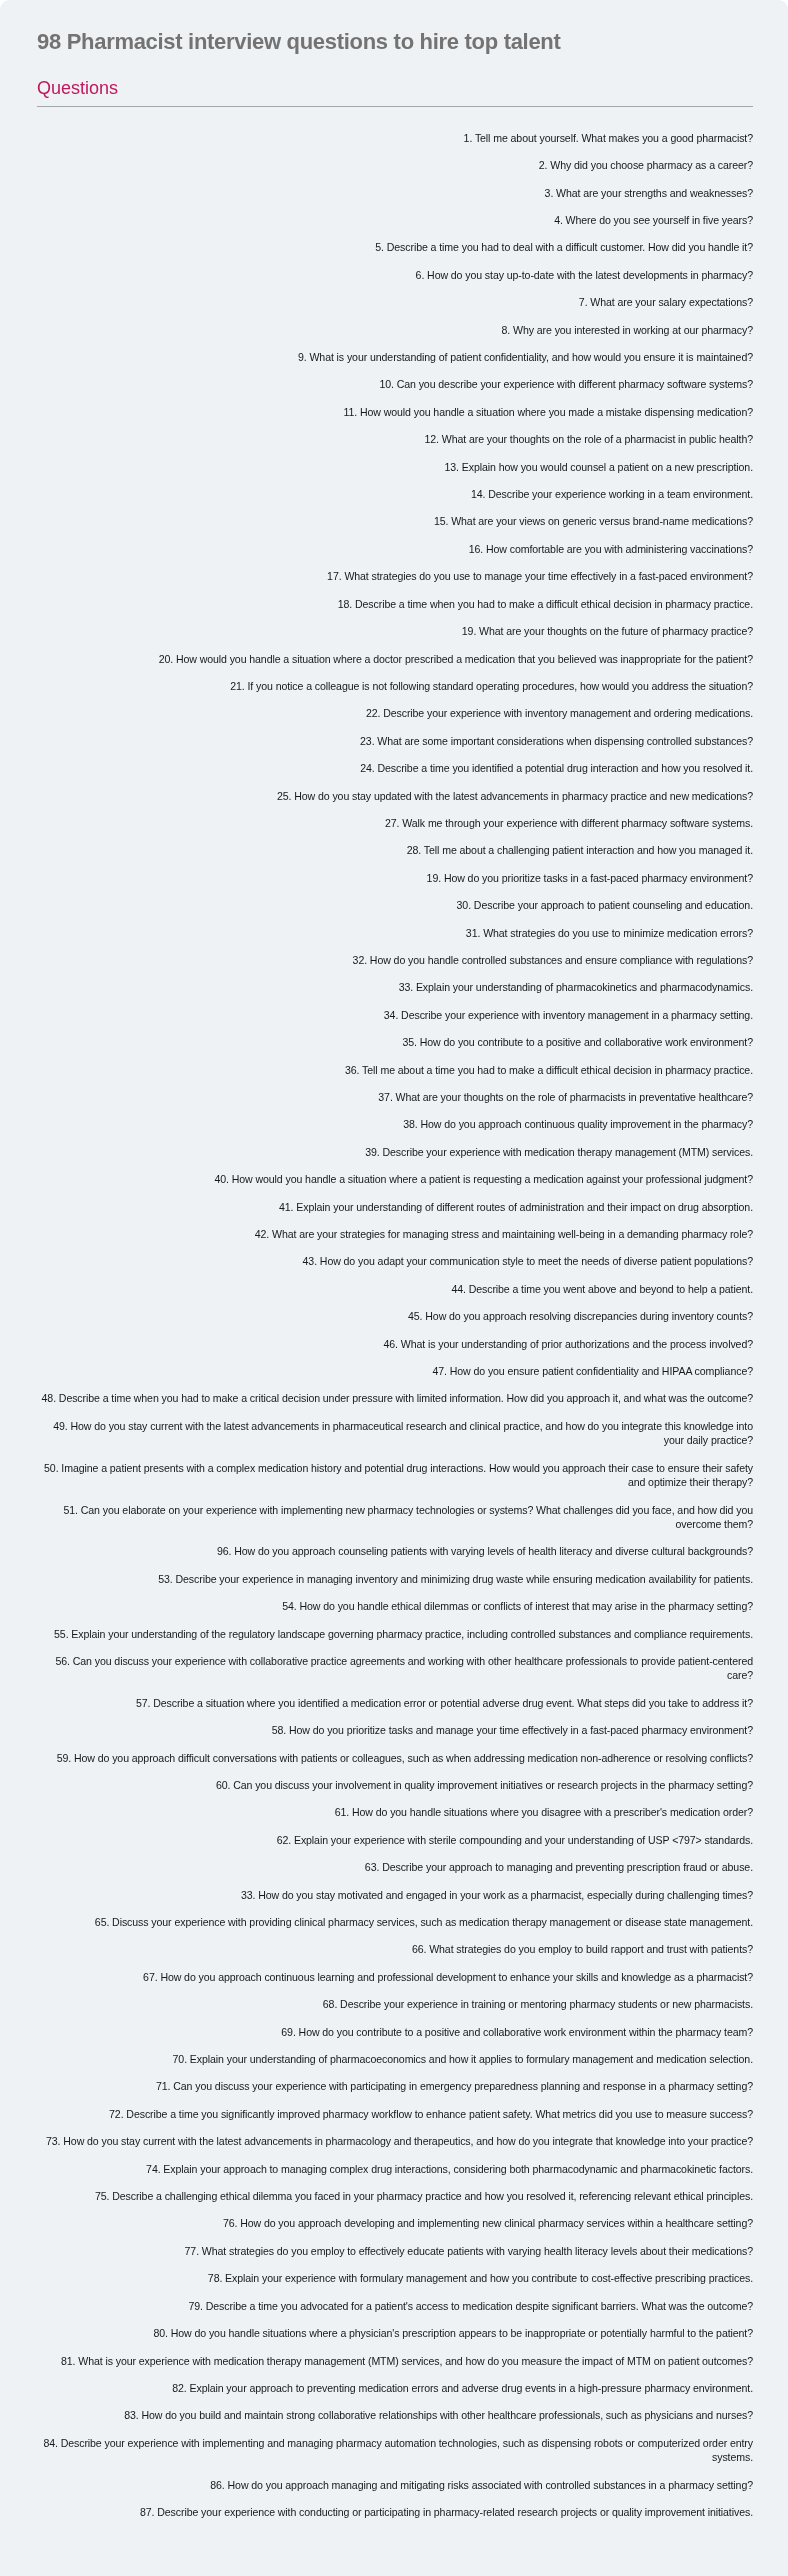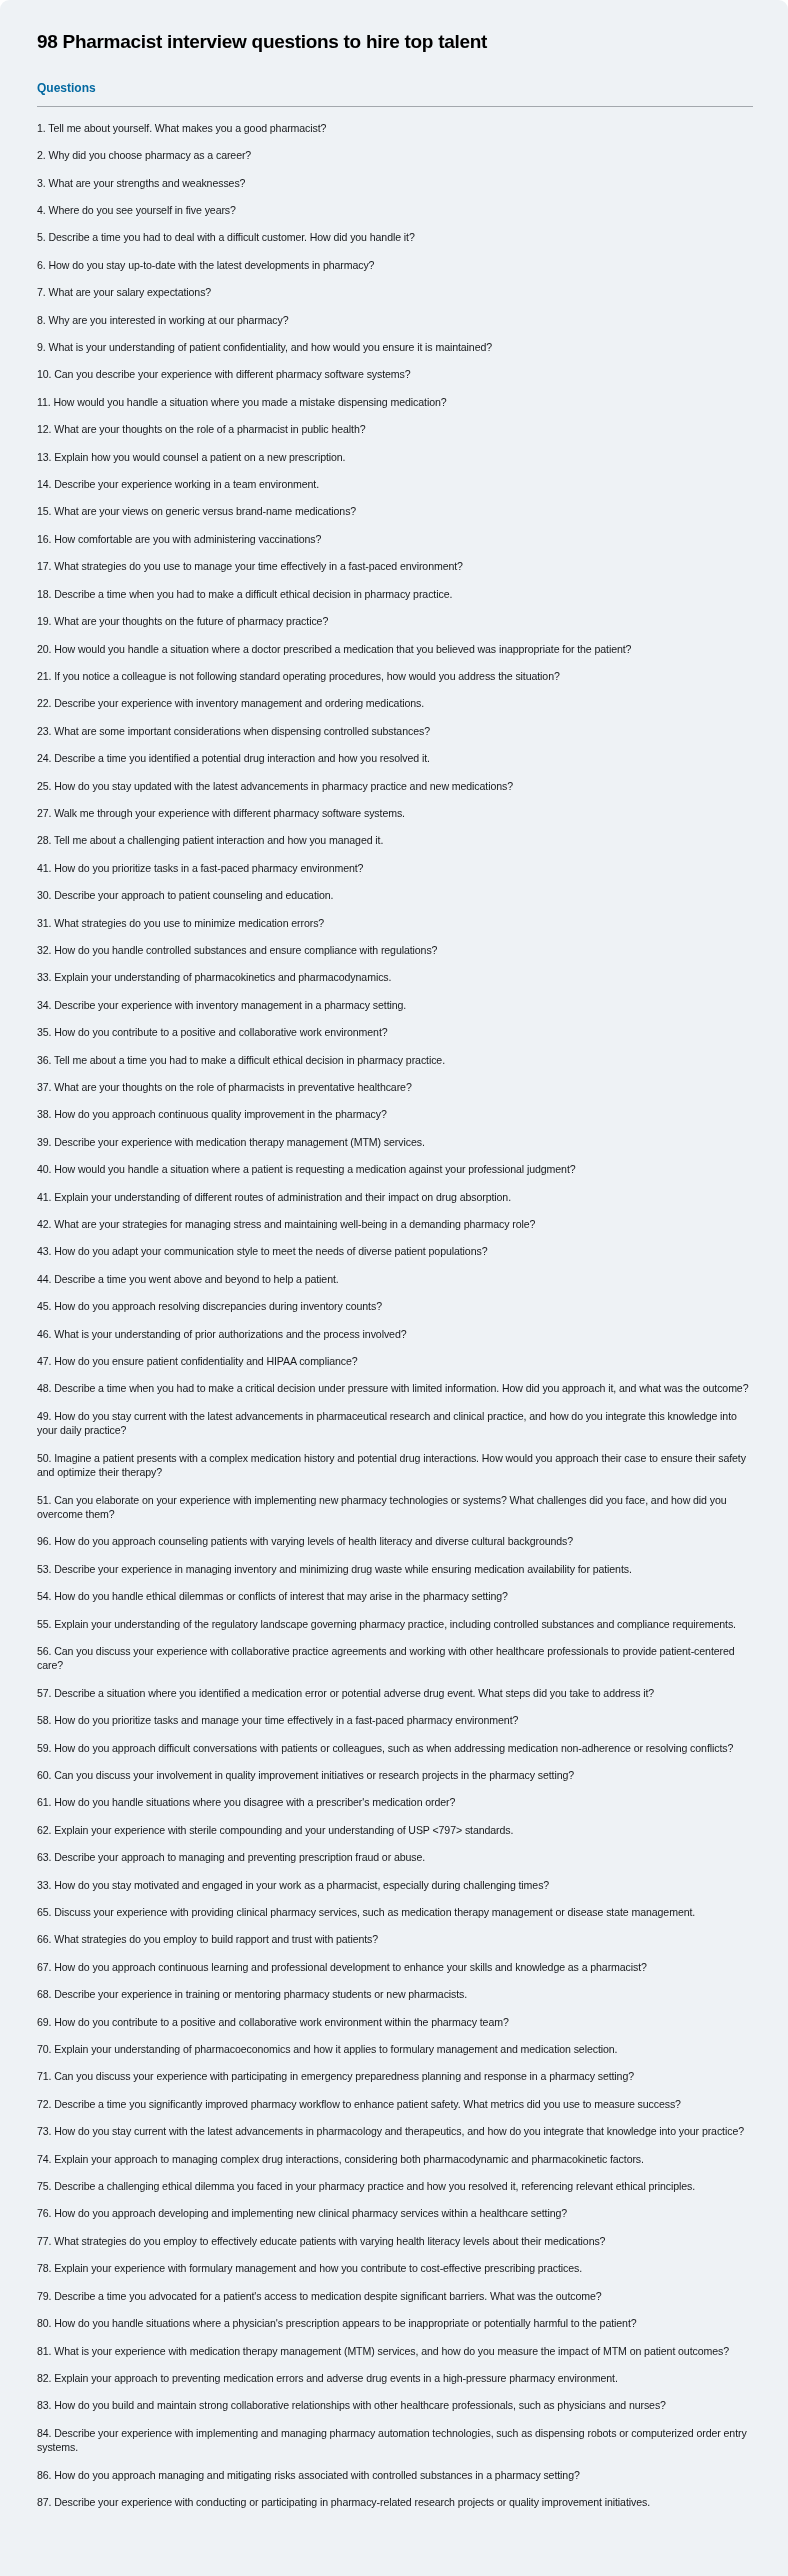--- a/index.html
+++ b/index.html
@@ -10,34 +10,35 @@
   }
   .card{
     width:788px;height:3551px;box-sizing:border-box;
     background:#eef2f5;
     border-radius:9.3px 9.3px 0 0;
     padding:30px 35px 0 37px;
     overflow:hidden;
   }
   .title{
     margin:0;
-    font-size:19px;line-height:23px;font-weight:bold;
-    color:#000000;letter-spacing:-0.3px;
+    font-size:22px;line-height:23px;font-weight:bold;
+    color:#737373;letter-spacing:-0.3px;
   }
   .section-heading{
     margin:27px 0 0 0;
-    font-size:12px;line-height:17px;font-weight:bold;
-    color:#0369a1;
+    font-size:18px;line-height:17px;font-weight:normal;
+    color:#be185d;
   }
   .divider{
     border:none;border-top:1px solid #a3a8ad;
     margin:8.8px 0 0 0;width:100%;
   }
   .questions{
-    margin-top:14px;
+    margin-top:24px;
+    text-align:right;
   }
   .question{
     font-size:10.6px;line-height:14.4px;
     color:#17191c;
     margin:0 0 13px 0;
     max-width:719px;
     letter-spacing:-0.1px;
   }
 </style>
 </head>
@@ -73,21 +74,21 @@
         <p class="question">18. Describe a time when you had to make a difficult ethical decision in pharmacy practice.</p>
         <p class="question">19. What are your thoughts on the future of pharmacy practice?</p>
         <p class="question">20. How would you handle a situation where a doctor prescribed a medication that you believed was inappropriate for the patient?</p>
         <p class="question">21. If you notice a colleague is not following standard operating procedures, how would you address the situation?</p>
         <p class="question">22. Describe your experience with inventory management and ordering medications.</p>
         <p class="question">23. What are some important considerations when dispensing controlled substances?</p>
         <p class="question">24. Describe a time you identified a potential drug interaction and how you resolved it.</p>
         <p class="question">25. How do you stay updated with the latest advancements in pharmacy practice and new medications?</p>
         <p class="question">27. Walk me through your experience with different pharmacy software systems.</p>
         <p class="question">28. Tell me about a challenging patient interaction and how you managed it.</p>
-        <p class="question">41. How do you prioritize tasks in a fast-paced pharmacy environment?</p>
+        <p class="question">19. How do you prioritize tasks in a fast-paced pharmacy environment?</p>
         <p class="question">30. Describe your approach to patient counseling and education.</p>
         <p class="question">31. What strategies do you use to minimize medication errors?</p>
         <p class="question">32. How do you handle controlled substances and ensure compliance with regulations?</p>
         <p class="question">33. Explain your understanding of pharmacokinetics and pharmacodynamics.</p>
         <p class="question">34. Describe your experience with inventory management in a pharmacy setting.</p>
         <p class="question">35. How do you contribute to a positive and collaborative work environment?</p>
         <p class="question">36. Tell me about a time you had to make a difficult ethical decision in pharmacy practice.</p>
         <p class="question">37. What are your thoughts on the role of pharmacists in preventative healthcare?</p>
         <p class="question">38. How do you approach continuous quality improvement in the pharmacy?</p>
         <p class="question">39. Describe your experience with medication therapy management (MTM) services.</p>

